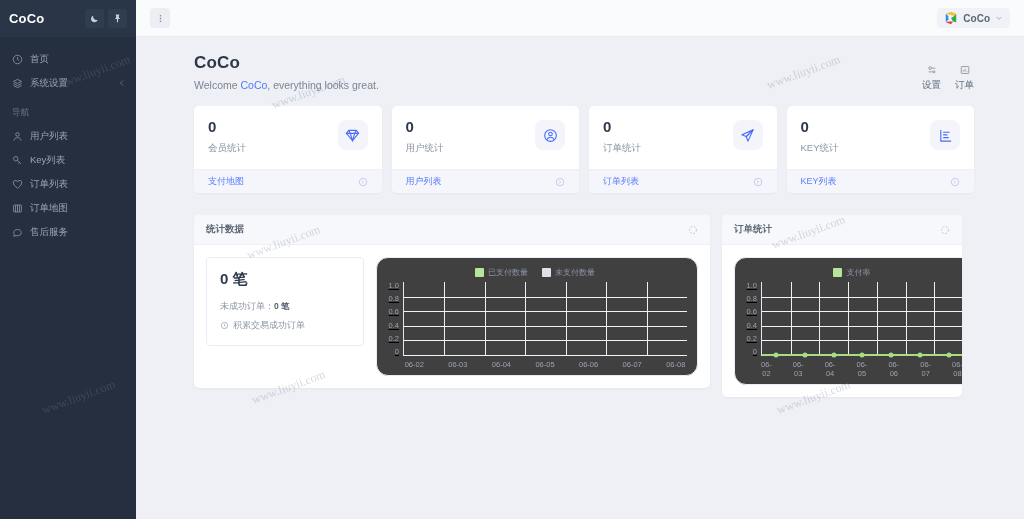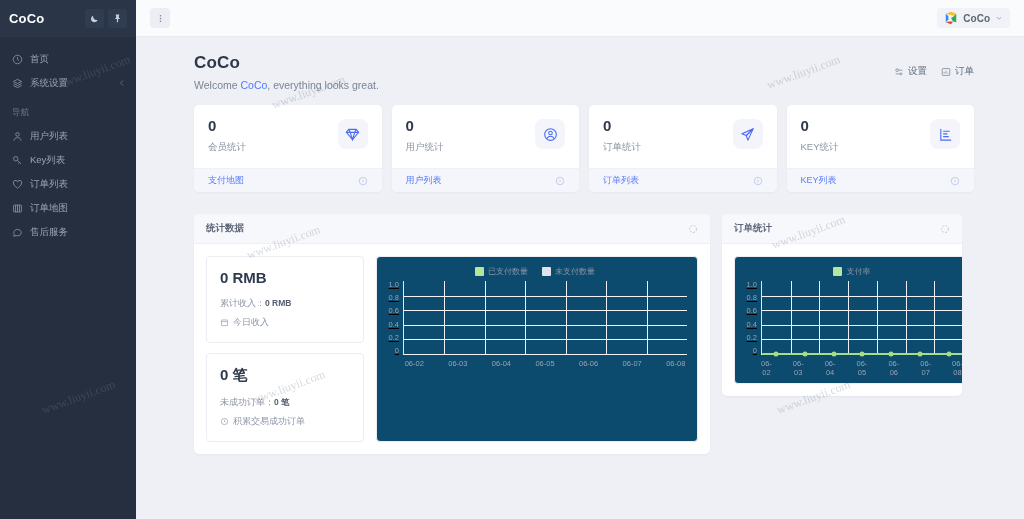--- a/index.html
+++ b/index.html
@@ -80,21 +80,21 @@
     overflow: hidden; position: relative;
   }
 
   
   .pagehead { display: flex; align-items: flex-start; margin-bottom: 14px; }
   .ph-left { flex: 1; }
   .ph-title { font-size: 17px; font-weight: bold; color: #2d3748; letter-spacing: .2px; }
   .ph-sub { font-size: 10.5px; color: #7b8495; margin-top: 6px; }
   .ph-sub .hl { color: #4d7cfe; }
   .ph-actions { display: flex; gap: 14px; padding-top: 12px; }
-  .ph-act { display: flex; align-items: center; gap: 4px; font-size: 9.5px; color: #626c7d; cursor: pointer; }
+  .ph-act { display: flex; align-items: center; gap: 4px; font-size: 9.5px; color: #626c7d; cursor: pointer; flex-direction: column; }
   .ph-act svg { display: block; color: #7a8496; }
 
   
   .stats { display: flex; gap: 10px; margin-bottom: 22px; }
   .stat {
     flex: 1; background: #ffffff; border-radius: 5px;
     overflow: hidden; box-shadow: 0 1px 2px rgba(40,50,80,.05);
   }
   .stat-top { padding: 13px 14px 14px 14px; display: flex; align-items: flex-start; }
   .stat-txt { flex: 1; }
@@ -137,21 +137,21 @@
     padding: 12px 13px 13px 13px; background: #fff;
   }
   .mini-num { font-size: 15px; font-weight: bold; color: #2f3a4d; }
   .mini-r1 { font-size: 9px; color: #8b94a5; margin-top: 11px; }
   .mini-r1 b { color: #545e70; font-size: 8.5px; }
   .mini-r2 { font-size: 9px; color: #8b94a5; margin-top: 6px; display: flex; align-items: center; gap: 4px; }
   .mini-r2 svg { display: block; color: #98a1b1; }
 
   
   .chartbox {
-    border: 1px solid #ebedf3; border-radius: 4px; background: #0c4a6e;
+    border: 1px solid #ebedf3; border-radius: 12px; background: #404040;
     flex: 1; padding: 9px 10px 6px 6px;
   }
   .chart-legend { display: flex; justify-content: center; gap: 14px; margin-bottom: 4px; }
   .lg { display: flex; align-items: center; gap: 4px; font-size: 8px; color: #8b94a5; }
   .lg-sw { width: 9px; height: 9px; border-radius: 1px; display: block; }
   .plot { display: flex; text-decoration: underline; }
   .yaxis {
     display: flex; flex-direction: column; justify-content: space-between;
     font-size: 7.5px; color: #9aa2b1; text-align: right;
     padding-right: 4px; flex: 0 0 20px;
@@ -447,31 +447,20 @@
             <span class="panel-title">统计数据</span>
             <span class="panel-spin">
               <svg width="10" height="10" viewBox="0 0 16 16" fill="none" stroke="currentColor" stroke-width="1.3" stroke-dasharray="3 2.4">
                   <circle cx="8" cy="8" r="5.6"></circle>
                 </svg>
             </span>
           </div>
           <div class="panel-body">
 
             <div class="minis">
-              <div class="mini">
-                <div class="mini-num">0 RMB</div>
-                <div class="mini-r1"><span>累计收入：</span><b>0 RMB</b></div>
-                <div class="mini-r2">
-                  <svg width="9" height="9" viewBox="0 0 16 16" fill="none" stroke="currentColor" stroke-width="1.3">
-                      <rect x="2.5" y="3.5" width="11" height="10" rx="1"></rect>
-                      <path d="M2.5 6.5h11"></path>
-                    </svg>
-                  <span>今日收入</span>
-                </div>
-              </div>
               <div class="mini">
                 <div class="mini-num">0 笔</div>
                 <div class="mini-r1"><span>未成功订单：</span><b>0 笔</b></div>
                 <div class="mini-r2">
                   <svg width="9" height="9" viewBox="0 0 16 16" fill="none" stroke="currentColor" stroke-width="1.3">
                       <circle cx="8" cy="8" r="5.6"></circle>
                       <path d="M8 5v3.2l2 1.3"></path>
                     </svg>
                   <span>积累交易成功订单</span>
                 </div>

